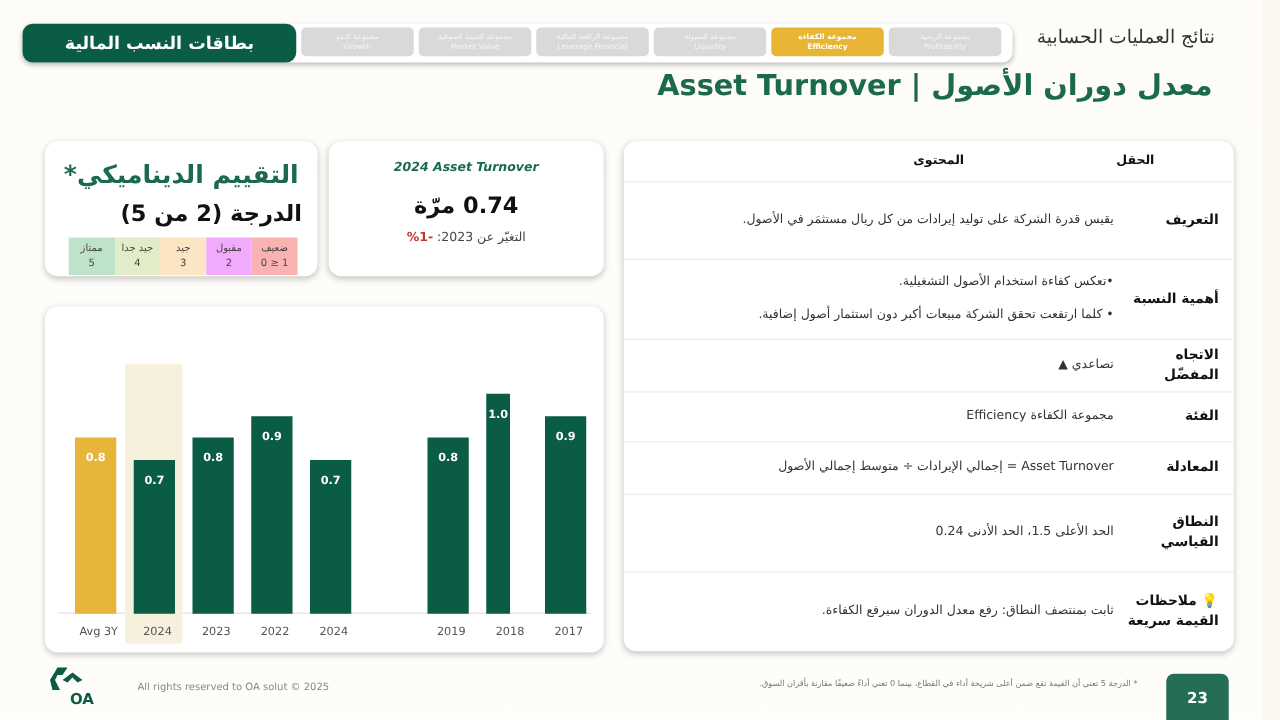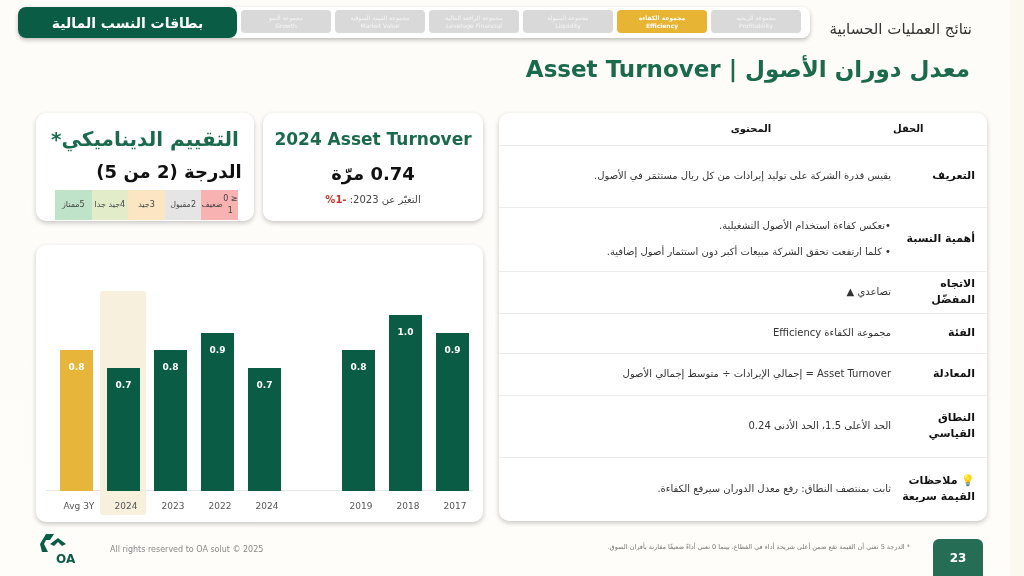--- a/index.html
+++ b/index.html
@@ -9,21 +9,21 @@
     font-family: "DejaVu Sans", sans-serif;
     position: relative;
     color: #222;
   }
   .slide {
     position: absolute; left: 0; top: 0; width: 1010px; height: 576px;
     background: linear-gradient(#fdfcf8, #fefdfa);
   }
   
   .topbar {
-    position: absolute; left: 18px; top: 7px; width: 792px; height: 31px;
+    position: absolute; left: 18px; top: 19px; width: 792px; height: 31px;
     background: #fff; border-radius: 8px;
     box-shadow: 0 2px 4px rgba(0,0,0,0.25);
   }
   .brand-tab {
     position: absolute; left: 0; top: 0; width: 219px; height: 31px;
     background: #0b5c45; color: #fff; border-radius: 8px;
     display: flex; align-items: center; justify-content: center;
     font-weight: bold; font-size: 14px; direction: rtl;
   }
   .nav-tabs {
@@ -52,27 +52,27 @@
   }
   
   .rating-card { left: 36px; top: 113px; width: 218px; height: 108px; text-align: center; }
   .rating-card .title { margin-top: 14px; font-size: 20px; font-weight: bold; color: #1c6a4d; direction: rtl; }
   .rating-card .score { margin-top: 10px; font-size: 18px; font-weight: bold; color: #111; direction: rtl; padding-left: 48px; }
   .scale {
     position: absolute; left: 19px; top: 77px; width: 183px; height: 30px;
     display: flex; direction: ltr;
   }
   .scale-cell {
-    flex: 1; display: flex; align-items: center; justify-content: center;
+    flex: 1; display: flex; flex-direction: column; align-items: center; justify-content: center;
     font-size: 8px; color: #444; line-height: 12px;
   }
   .scale-cell .lbl { direction: rtl; }
   
   .kpi-card { left: 263px; top: 113px; width: 220px; height: 108px; text-align: center; }
-  .kpi-card .title { margin-top: 16px; font-size: 17px; font-weight: bold; color: #1c6a4d; }
+  .kpi-card .title { margin-top: 16px; font-size: 10px; font-weight: bold; color: #1c6a4d; font-style: italic; }
   .kpi-card .value { margin-top: 14px; font-size: 18px; font-weight: bold; color: #111; direction: rtl; }
   .kpi-card .change { margin-top: 10px; font-size: 10px; color: #444; direction: rtl; }
   .kpi-card .change .neg { color: #c0392b; font-weight: bold; }
   
   .chart-card { left: 36px; top: 245px; width: 447px; height: 277px; }
   .chart-title {
     position: absolute; left: 0; right: 0; top: 12px; text-align: center;
     font-size: 11px; font-weight: bold; color: #555;
   }
   .chart-area { position: absolute; left: 10px; top: 40px; width: 427px; height: 210px; }
@@ -158,21 +158,21 @@
         <span>5</span>
       </div>
       <div class="scale-cell" style="background:#e3ecc9">
         <span class="lbl">جيد جدا</span>
         <span>4</span>
       </div>
       <div class="scale-cell" style="background:#fbe5c3">
         <span class="lbl">جيد</span>
         <span>3</span>
       </div>
-      <div class="scale-cell" style="background:#e5e5e5">
+      <div class="scale-cell" style="background:#f0abfc">
         <span class="lbl">مقبول</span>
         <span>2</span>
       </div>
       <div class="scale-cell" style="background:#f8b2b2">
         <span class="lbl">ضعيف</span>
         <span>0 ≥ 1</span>
       </div>
     </div>
   </div>
 
@@ -207,21 +207,21 @@
         </div>
         <div class="bar-slot" style="left: 198px; height: 185px;">
           <div class="bar" style="background: rgb(11, 92, 69); height: 123.025px; left: 4px; width: 33px;">0.7</div>
           <div class="xlabel">2024</div>
         </div>
         <div class="bar-slot" style="left: 292px; height: 185px;">
           <div class="bar" style="background: rgb(11, 92, 69); height: 140.6px; left: 4px; width: 33px;">0.8</div>
           <div class="xlabel">2019</div>
         </div>
         <div class="bar-slot" style="left: 339px; height: 185px;">
-          <div class="bar" style="background: rgb(11, 92, 69); height: 175.75px; left: 4px; width: 33px;">1.0</div>
+          <div class="bar" style="background: rgb(11, 92, 69); height: 175.75px; left: 4px; width: 19px;">1.0</div>
           <div class="xlabel">2018</div>
         </div>
         <div class="bar-slot" style="left: 386px; height: 185px;">
           <div class="bar" style="background: rgb(11, 92, 69); height: 158.175px; left: 4px; width: 33px;">0.9</div>
           <div class="xlabel">2017</div>
         </div>
       </div>
   </div>
 
   <div class="card table-card">

